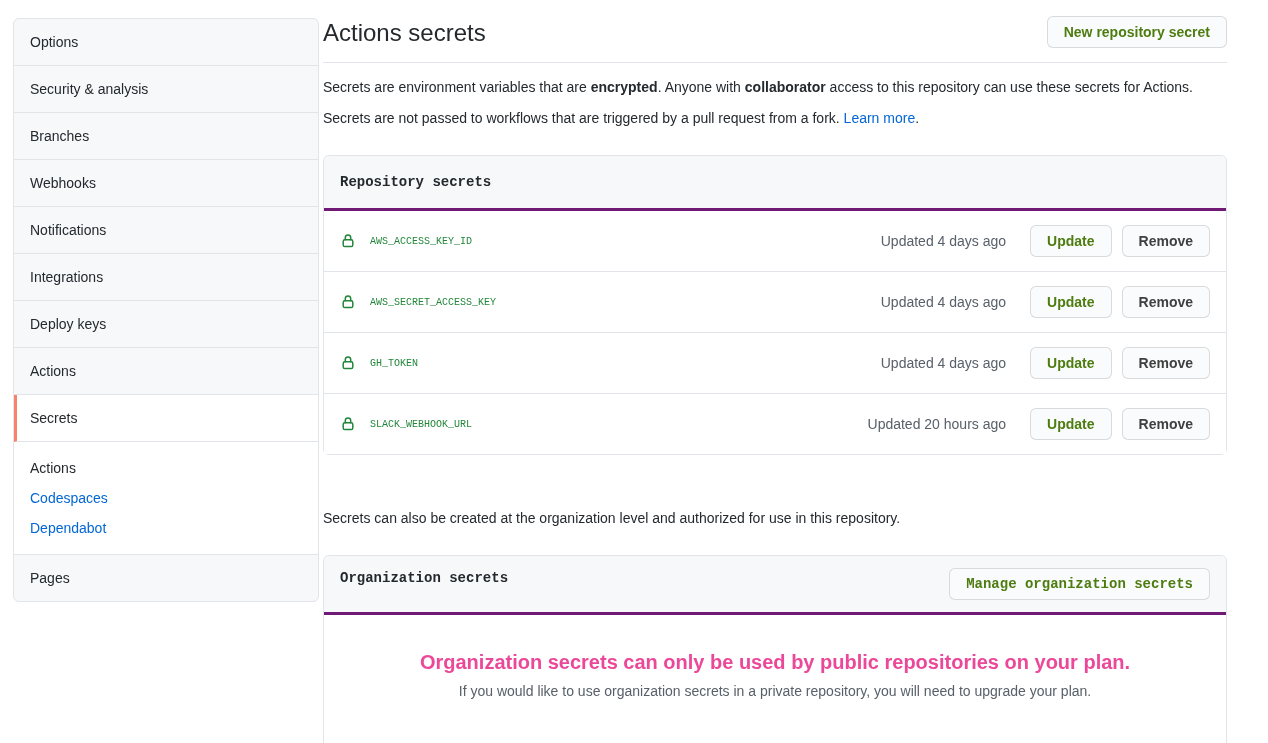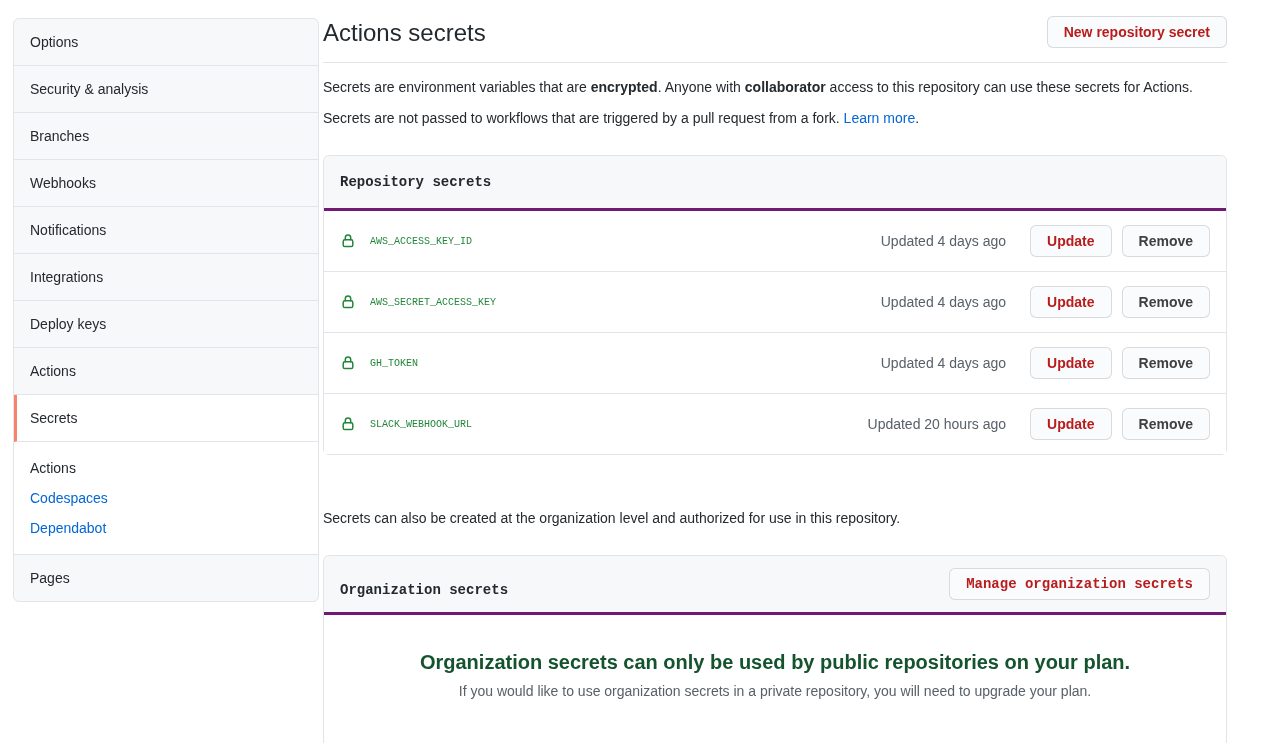--- a/index.html
+++ b/index.html
@@ -41,56 +41,56 @@
 
   .page-head {
     display:flex; justify-content:space-between; align-items:center;
     padding-bottom:14px; border-bottom:1px solid #e1e4e8;
   }
   .page-title { font-size:24px; font-weight:400; margin:0; line-height:31px; }
 
   .btn {
     display:inline-block; padding:5px 16px; font-size:14px; font-weight:600;
     line-height:20px; border:1px solid rgba(27,31,35,0.15); border-radius:6px;
-    background:#fafbfc; color:#b91c1c; cursor:pointer; white-space:nowrap;
+    background:#fafbfc; color:#4d7c0f; cursor:pointer; white-space:nowrap;
     font-family:inherit;
   }
   .btn.danger { color:#404040; }
 
   .desc { margin-top:14px; }
   .desc p { margin:8px 0 10px; line-height:21px; }
   .desc b { font-weight:700; }
   .link { color:#0366d6; cursor:pointer; }
 
   .box { border:1px solid #e1e4e8; border-radius:6px; margin-top:26px; }
   .box-header {
     background:#f6f8fa; padding:16px; font-weight:600; line-height:20px;
     border-bottom:3px solid #701a75; border-radius:6px 6px 0 0;font-family:Liberation Mono, monospace;
   }
   .box-header.flex {
-    display:flex; align-items:flex-end; justify-content:space-between;
+    display:flex; align-items:flex-start; justify-content:space-between;
     padding:12px 16px;
   }
 
   .secret-row {
     display:flex; align-items:center; padding:14px 16px; background:#fff;
   }
   .secret-row + .secret-row { border-top:1px solid #e1e4e8; }
   .lock-icon { display:inline-flex; flex:none; }
   .secret-name {
     font-family:"Liberation Mono","DejaVu Sans Mono",monospace;
     color:#22863a; margin-left:14px; font-size:10px;
   }
   .updated { color:#586069; margin-left:auto; margin-right:24px; }
   .secret-row .btn + .btn { margin-left:10px; }
 
   .org-note { margin-top:53px; line-height:21px; }
 
   .blankslate { padding:36px 40px 48px; text-align:center; background:#fff; border-radius:0 0 6px 6px; }
-  .blank-title { font-size:20px; font-weight:700; margin:0 0 7px; color:#14532d; }
+  .blank-title { font-size:20px; font-weight:700; margin:0 0 7px; color:#ec4899; }
   .blank-text { font-size:14px; color:#586069; margin:0; line-height:21px; }
 </style>
 </head>
 <body>
 
 <nav class="sidebar">
   <a class="side-item">Options</a>
   <a class="side-item">Security &amp; analysis</a>
   <a class="side-item">Branches</a>
   <a class="side-item">Webhooks</a>

